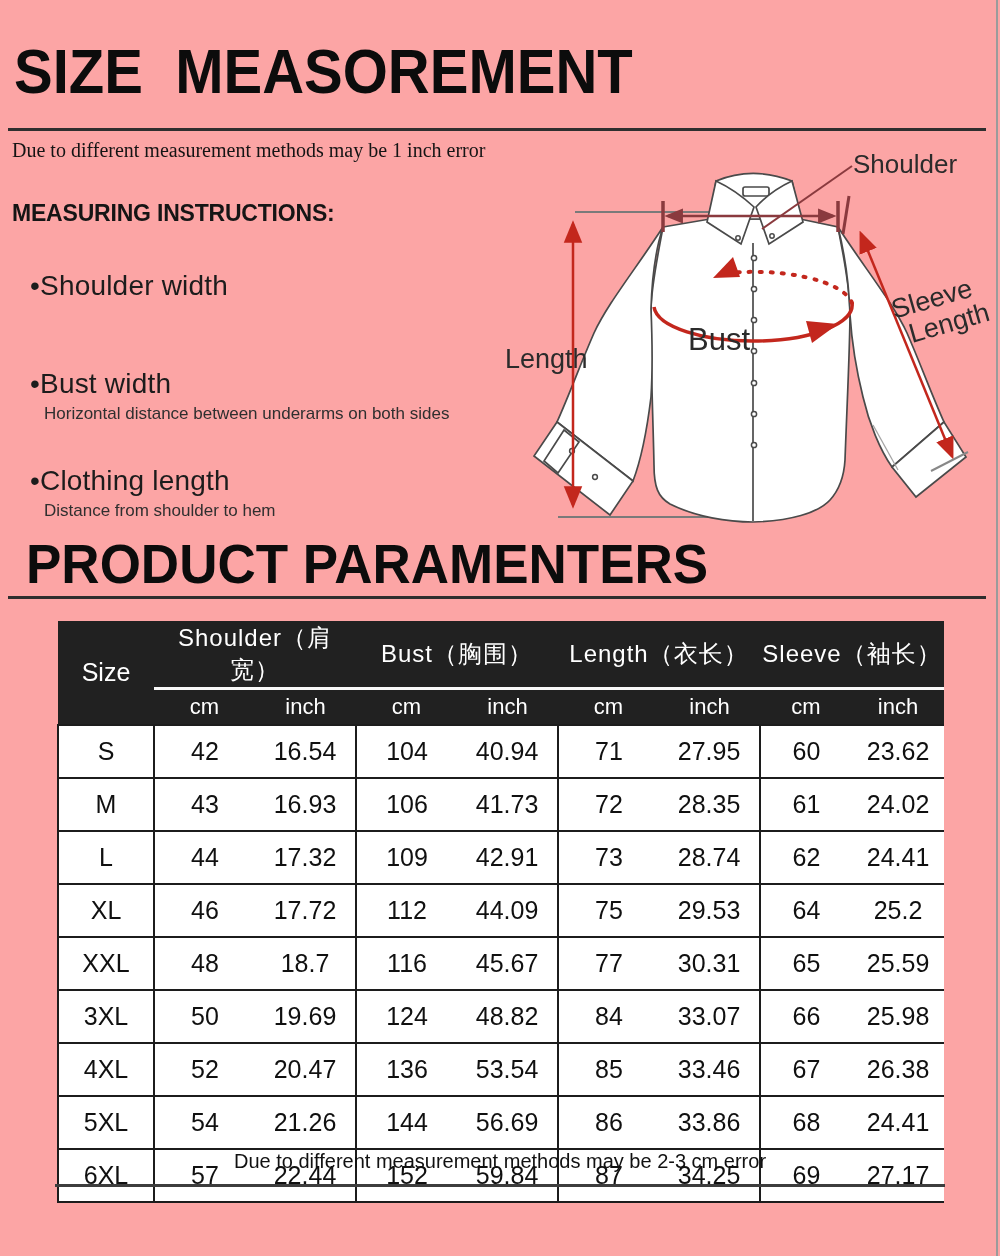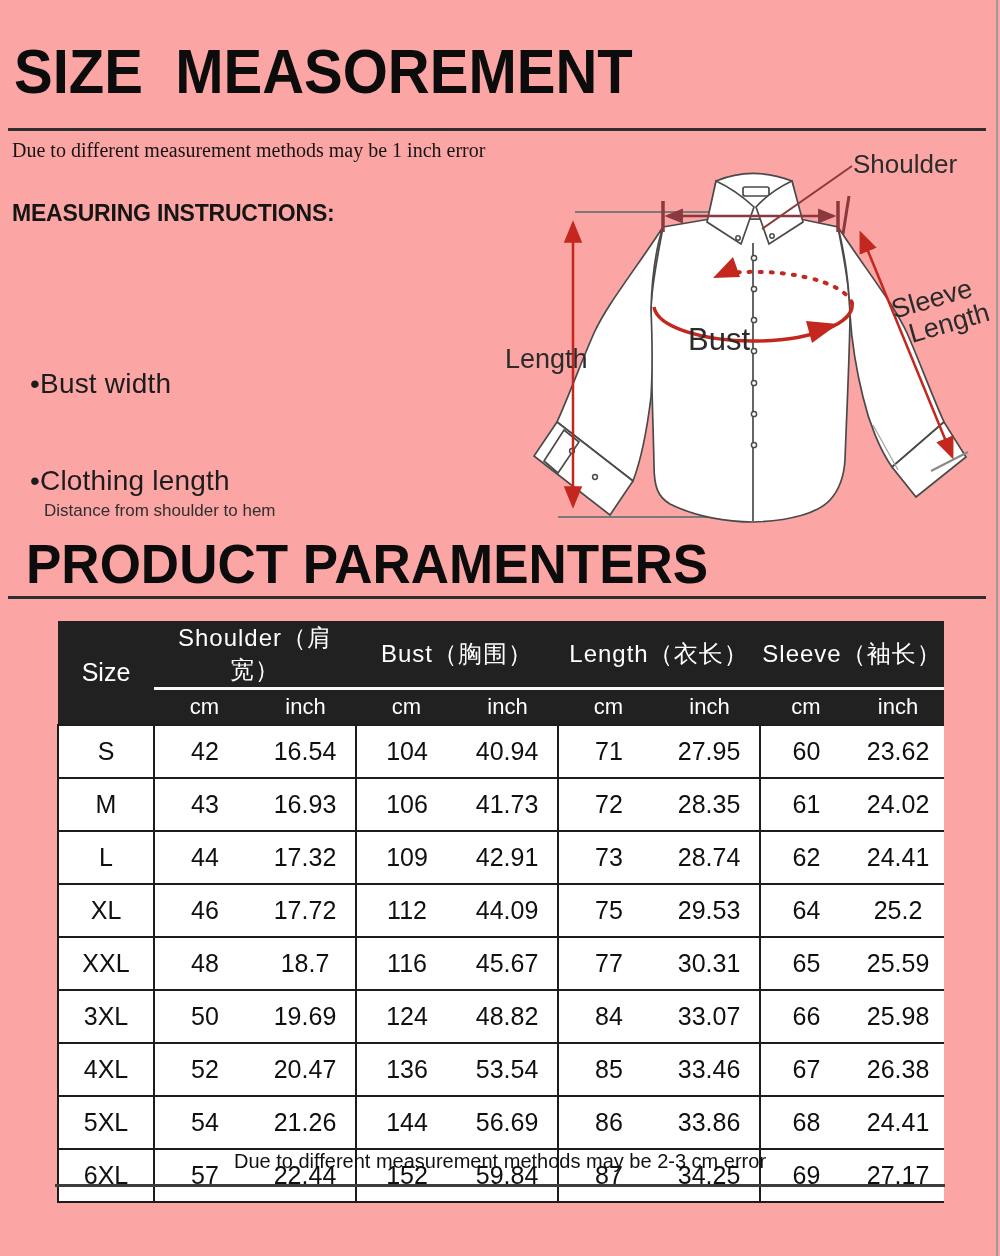--- a/index.html
+++ b/index.html
@@ -57,21 +57,23 @@
 </head>
 <body>
 
 <div class="page">
 
   <div class="abs title">SIZE  MEASOREMENT</div>
   <div class="abs subtitle">Due to different measurement methods may be 1 inch error</div>
   <div class="abs rule rule1"></div>
 
   <div class="abs mi-heading">MEASURING INSTRUCTIONS:</div>
+  <div class="abs term t0">•Shoulder width</div>
   <div class="abs term t1">•Bust width</div>
+  <div class="abs desc d1">Horizontal distance between underarms on both sides</div>
   <div class="abs term t2">•Clothing length</div>
   <div class="abs desc d2">Distance from shoulder to hem</div>
 
   <svg class="abs diagram" viewBox="0 0 500 410" width="500" height="410">
     <defs>
       <marker id="mr" markerWidth="9" markerHeight="9" refX="7.5" refY="4.5" orient="auto-start-reverse" viewBox="0 0 9 9">
         <path d="M0,0.8 L9,4.5 L0,8.2 Z" fill="#c3271d"></path>
       </marker>
       <marker id="mm" markerWidth="8" markerHeight="8" refX="6.5" refY="4" orient="auto-start-reverse" viewBox="0 0 8 8">
         <path d="M0,0.7 L8,4 L0,7.3 Z" fill="#8a3a3e"></path>

